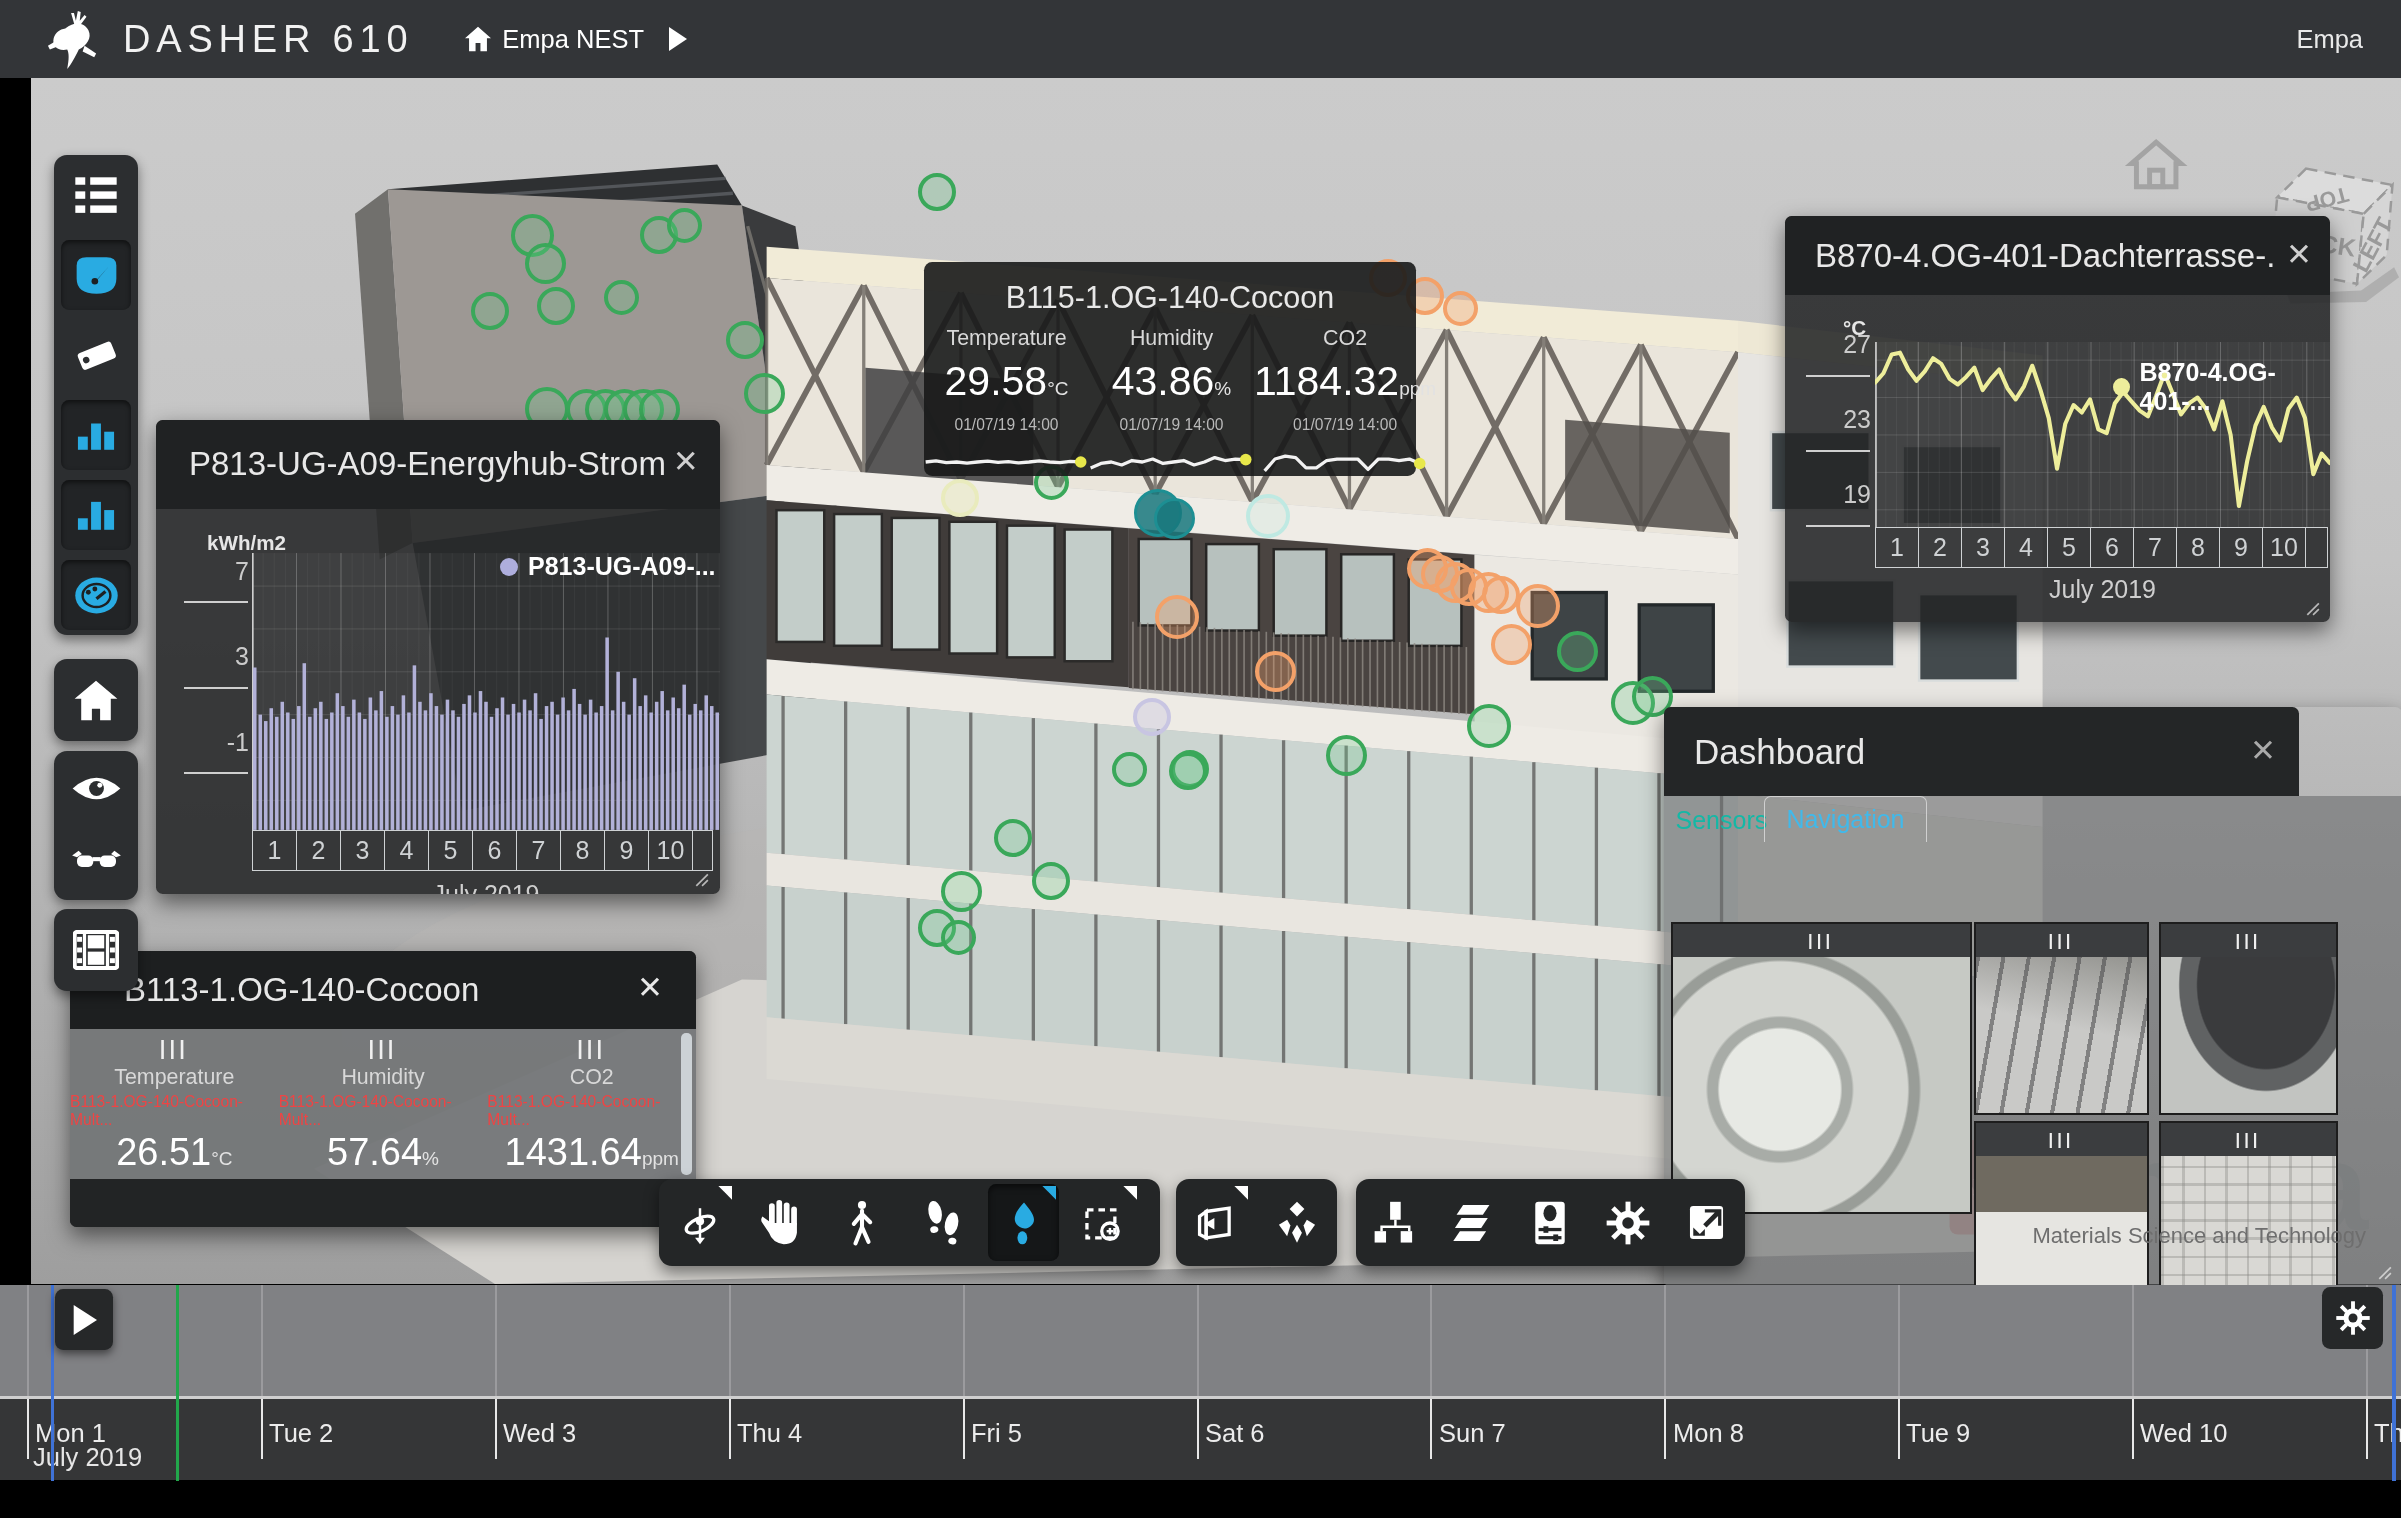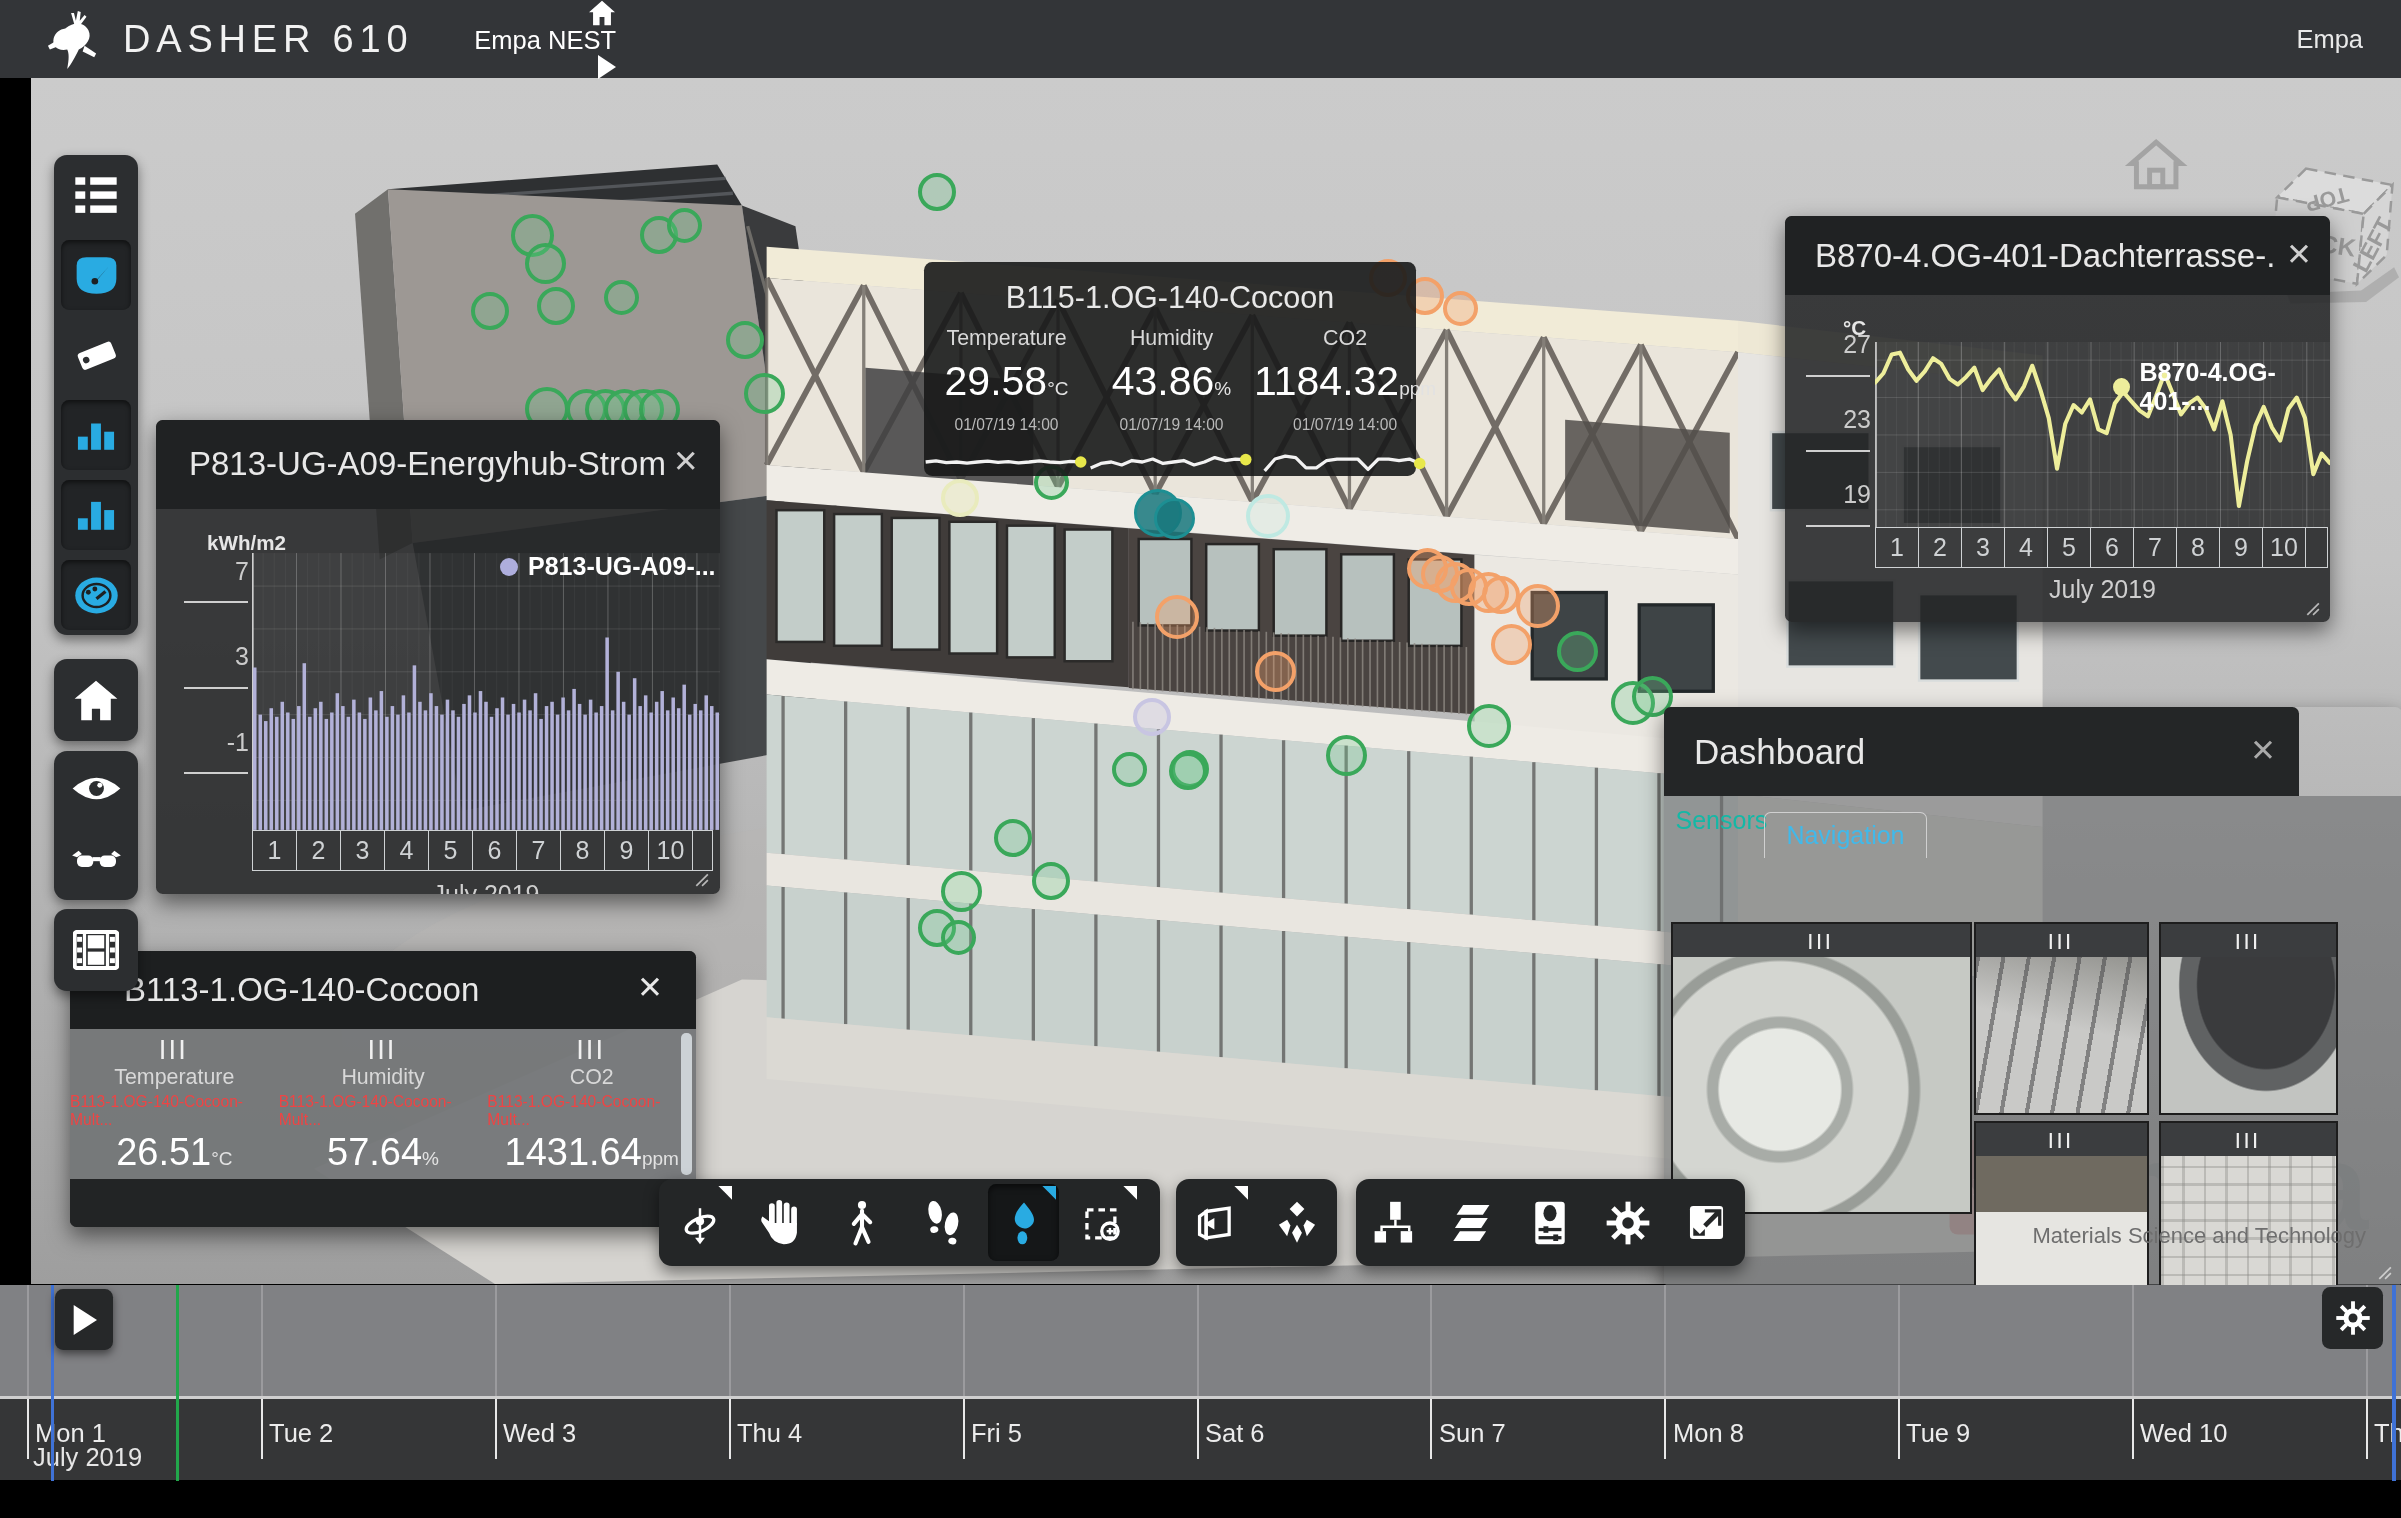--- a/index.html
+++ b/index.html
@@ -4,21 +4,21 @@
 <style>
   html,body{margin:0;padding:0;background:#000;}
   #app{position:relative;width:2401px;height:1519px;overflow:hidden;background:#000;
        font-family:"Liberation Sans",sans-serif;color:#fff;}
   .abs{position:absolute;}
 
   
   #topbar{left:0;top:0;width:2401px;height:78px;background:#333538;display:flex;align-items:center;z-index:40;}
   #logo{margin-left:46px;width:54px;height:64px;}
   #app-title{margin-left:23px;font-size:38px;font-weight:200;letter-spacing:5.8px;color:#f2f2f2;}
-  #breadcrumb{display:flex;align-items:flex-end;margin-left:51px;cursor:pointer;flex-direction:column;}
+  #breadcrumb{display:flex;align-items:center;margin-left:51px;cursor:pointer;}
   #breadcrumb .crumb-text{font-size:25.5px;color:#fff;margin-left:10px;}
   #crumb-chevron{width:0;height:0;border-left:18px solid #fff;border-top:12.4px solid transparent;border-bottom:12.4px solid transparent;margin-left:25px;}
   #login{position:absolute;right:38px;top:0;height:78px;display:flex;align-items:center;font-size:25.5px;color:#e9e9e9;cursor:pointer;}
 
   
   #left-strip{left:0;top:78px;width:30.5px;height:1440px;background:#000;z-index:5;}
   #viewport{left:30.5px;top:78px;width:2371px;height:1206px;z-index:1;
     background:linear-gradient(180deg,#cbcbcb 0%,#c4c4c4 40%,#adadad 78%,#9e9e9e 100%);overflow:hidden;}
   #sensor-layer{left:0;top:0;width:2401px;height:1285px;z-index:6;pointer-events:none;}
   .dot{position:absolute;border-radius:50%;box-sizing:border-box;pointer-events:auto;}
@@ -88,21 +88,21 @@
 
   
   #panel-dash{left:1664px;top:707px;width:738px;height:580px;background:rgba(120,122,124,.0);z-index:14;border-radius:6.6px;box-shadow:0 8.2px 21.4px rgba(0,0,0,.5);}
   #dash-header{position:absolute;left:0;top:0;width:635px;height:89px;background:#242627;border-radius:6.6px 6.6px 0 0;}
   #dash-header .panel-title{font-size:35px;position:absolute;left:30px;top:25px;}
   #dash-header .close-x{right:23px;top:28px;color:#aaa;}
   #dash-body{position:absolute;left:0;top:89px;width:738px;height:491px;background:rgba(108,110,112,.62);border-radius:0 0 6.6px 6.6px;}
   #dash-tabs{position:absolute;left:0;top:0;width:738px;height:43px;}
   .tab{position:absolute;font-size:25px;cursor:pointer;}
   #tab-sensors{left:11.5px;top:10px;color:#14b8a6;}
-  #tab-navigation{left:100px;top:16px;height:46px;padding:8.2px 21.4px 0 21.4px;box-sizing:border-box;border:1.6px solid #d0d0d0;border-bottom:none;border-radius:6.6px 6.6px 0 0;color:#41b9ea;}
+  #tab-navigation{left:100px;top:0px;height:46px;padding:8.2px 21.4px 0 21.4px;box-sizing:border-box;border:1.6px solid #d0d0d0;border-bottom:none;border-radius:6.6px 6.6px 0 0;color:#41b9ea;}
   .thumb{position:absolute;border:2.5px solid #1d1d1d;box-sizing:border-box;background:#bfc1bd;overflow:hidden;cursor:pointer;}
   .thumb-head{position:absolute;left:0;top:0;right:0;height:33px;background:#3b3d3f;display:flex;align-items:center;justify-content:center;}
   .thumb-img{position:absolute;left:0;top:33px;right:0;bottom:0;}
   .t1 .thumb-img{background:radial-gradient(circle at 36% 52%,#e7e9e4 0 26%,#a8aca7 27% 31%,#d4d6d1 32% 55%,#999d98 56% 60%,#c6c9c4 61%);}
   .t2 .thumb-img{background:repeating-linear-gradient(100deg,rgba(70,70,72,.55) 0 4.1px,transparent 4.1px 25px),linear-gradient(12deg,#c9c9c7 0 55%,#93938f 100%);}
   .t3 .thumb-img{background:radial-gradient(ellipse at 60% 18%,#3a3b3d 0 46%,#606263 47% 58%,#c2c4c1 59%);}
   .t4 .thumb-img{background:linear-gradient(#6f6a60 0 36%,transparent 36%),repeating-linear-gradient(90deg,#c9bda5 0 4.1px,#5c564e 4.1px 8.2px) top/100% 36% no-repeat,#e6e5e1;}
   .t5 .thumb-img{background:repeating-linear-gradient(0deg,rgba(130,130,126,.35) 0 2.5px,transparent 2.5px 18px),repeating-linear-gradient(90deg,rgba(130,130,126,.35) 0 2.5px,transparent 2.5px 21.4px),#d9d8d4;}
   #dash-watermark{position:absolute;right:36px;bottom:38px;color:#6e6e6e;font-size:22px;}
 

